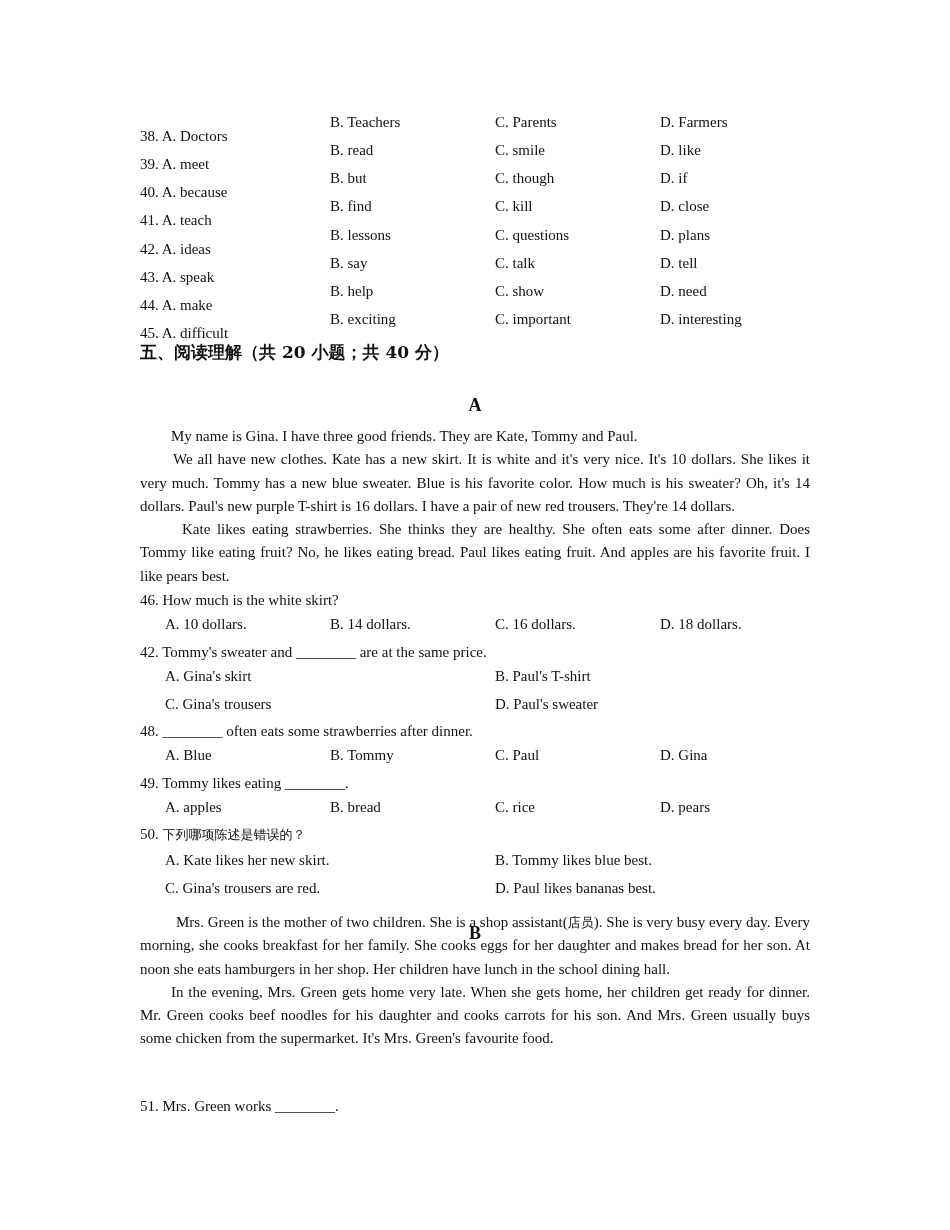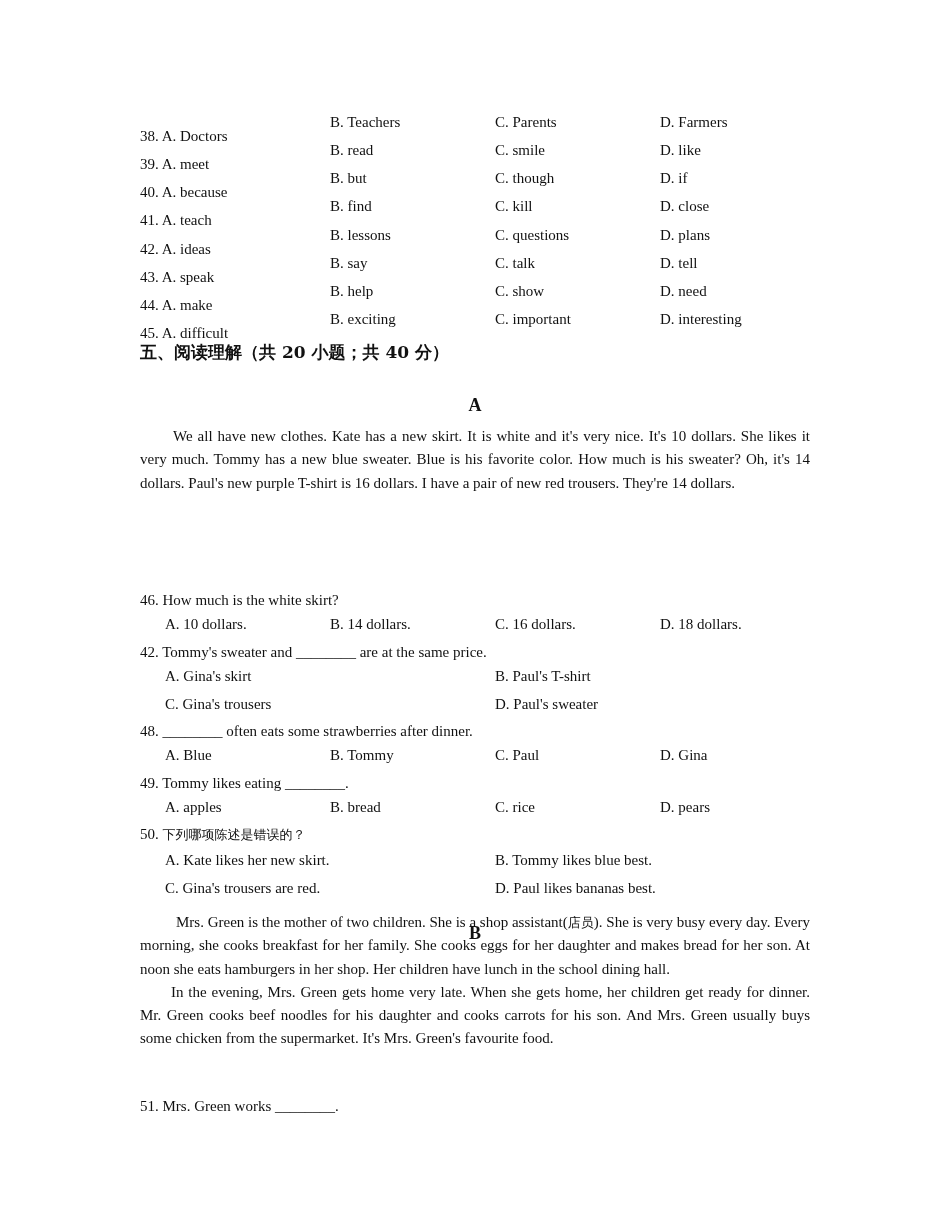--- a/index.html
+++ b/index.html
@@ -70,21 +70,23 @@
     <span class="col c1"><span>45.</span> <span>A. difficult</span></span>
     <span class="col c2">B. exciting</span>
     <span class="col c3">C. important</span>
     <span class="col c4">D. interesting</span>
   </div>
 
   <div class="section-title" style="top:341px">五、阅读理解（共 20 小题；共 40 分）</div>
 
   <div class="passage-letter" style="top:395px">A</div>
   <div class="para" style="top:425px">
+    <p style="text-indent:31px">My name is Gina. I have three good friends. They are Kate, Tommy and Paul.</p>
     <p style="text-indent:33px">We all have new clothes. Kate has a new skirt. It is white and it's very nice. It's 10 dollars. She likes it very much. Tommy has a new blue sweater. Blue is his favorite color. How much is his sweater? Oh, it's 14 dollars. Paul's new purple T-shirt is 16 dollars. I have a pair of new red trousers. They're 14 dollars.</p>
+    <p style="text-indent:42px">Kate likes eating strawberries. She thinks they are healthy. She often eats some after dinner. Does Tommy like eating fruit? No, he likes eating bread. Paul likes eating fruit. And apples are his favorite fruit. I like pears best.</p>
   </div>
 
   <div class="row" style="top:590px"><span>46. How much is the white skirt?</span></div>
   <div class="row" style="top:614px">
     <span class="col o1">A. 10 dollars.</span>
     <span class="col o2">B. 14 dollars.</span>
     <span class="col o3">C. 16 dollars.</span>
     <span class="col o4">D. 18 dollars.</span>
   </div>
 

